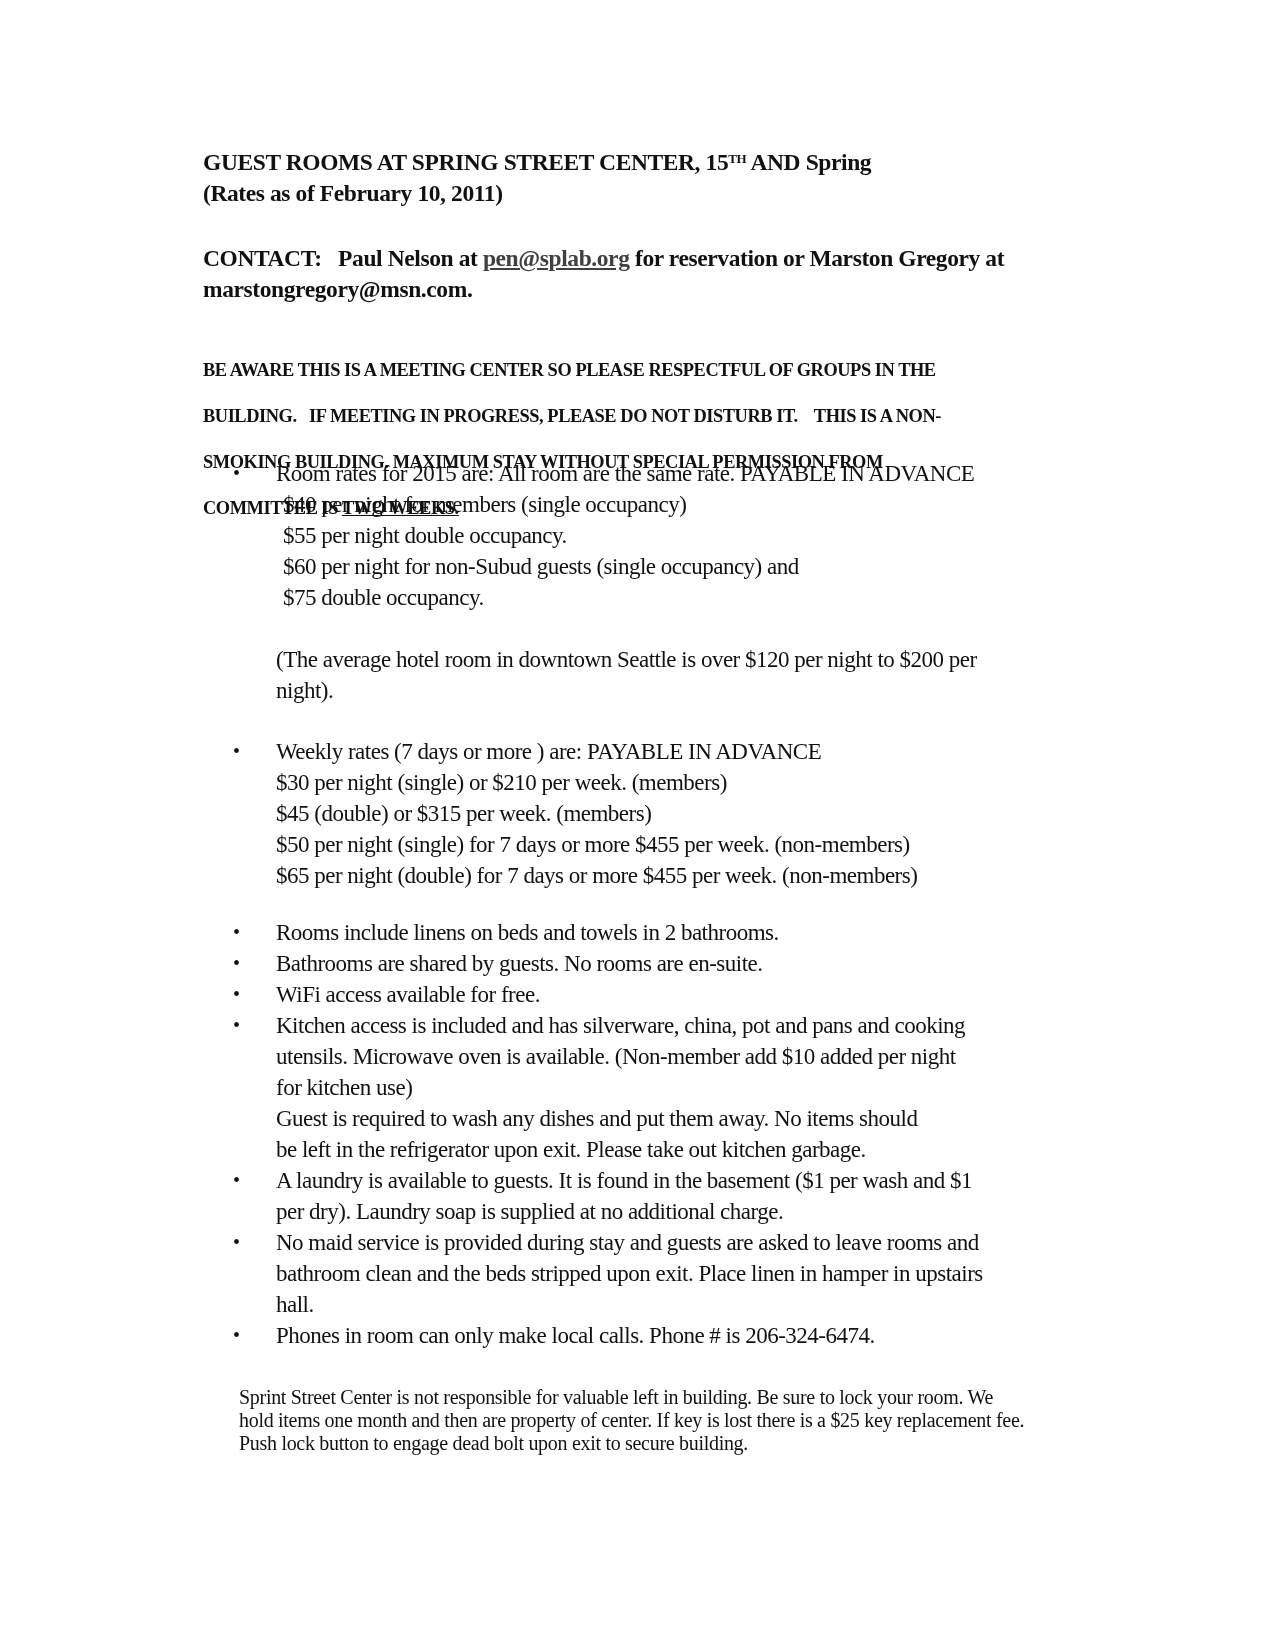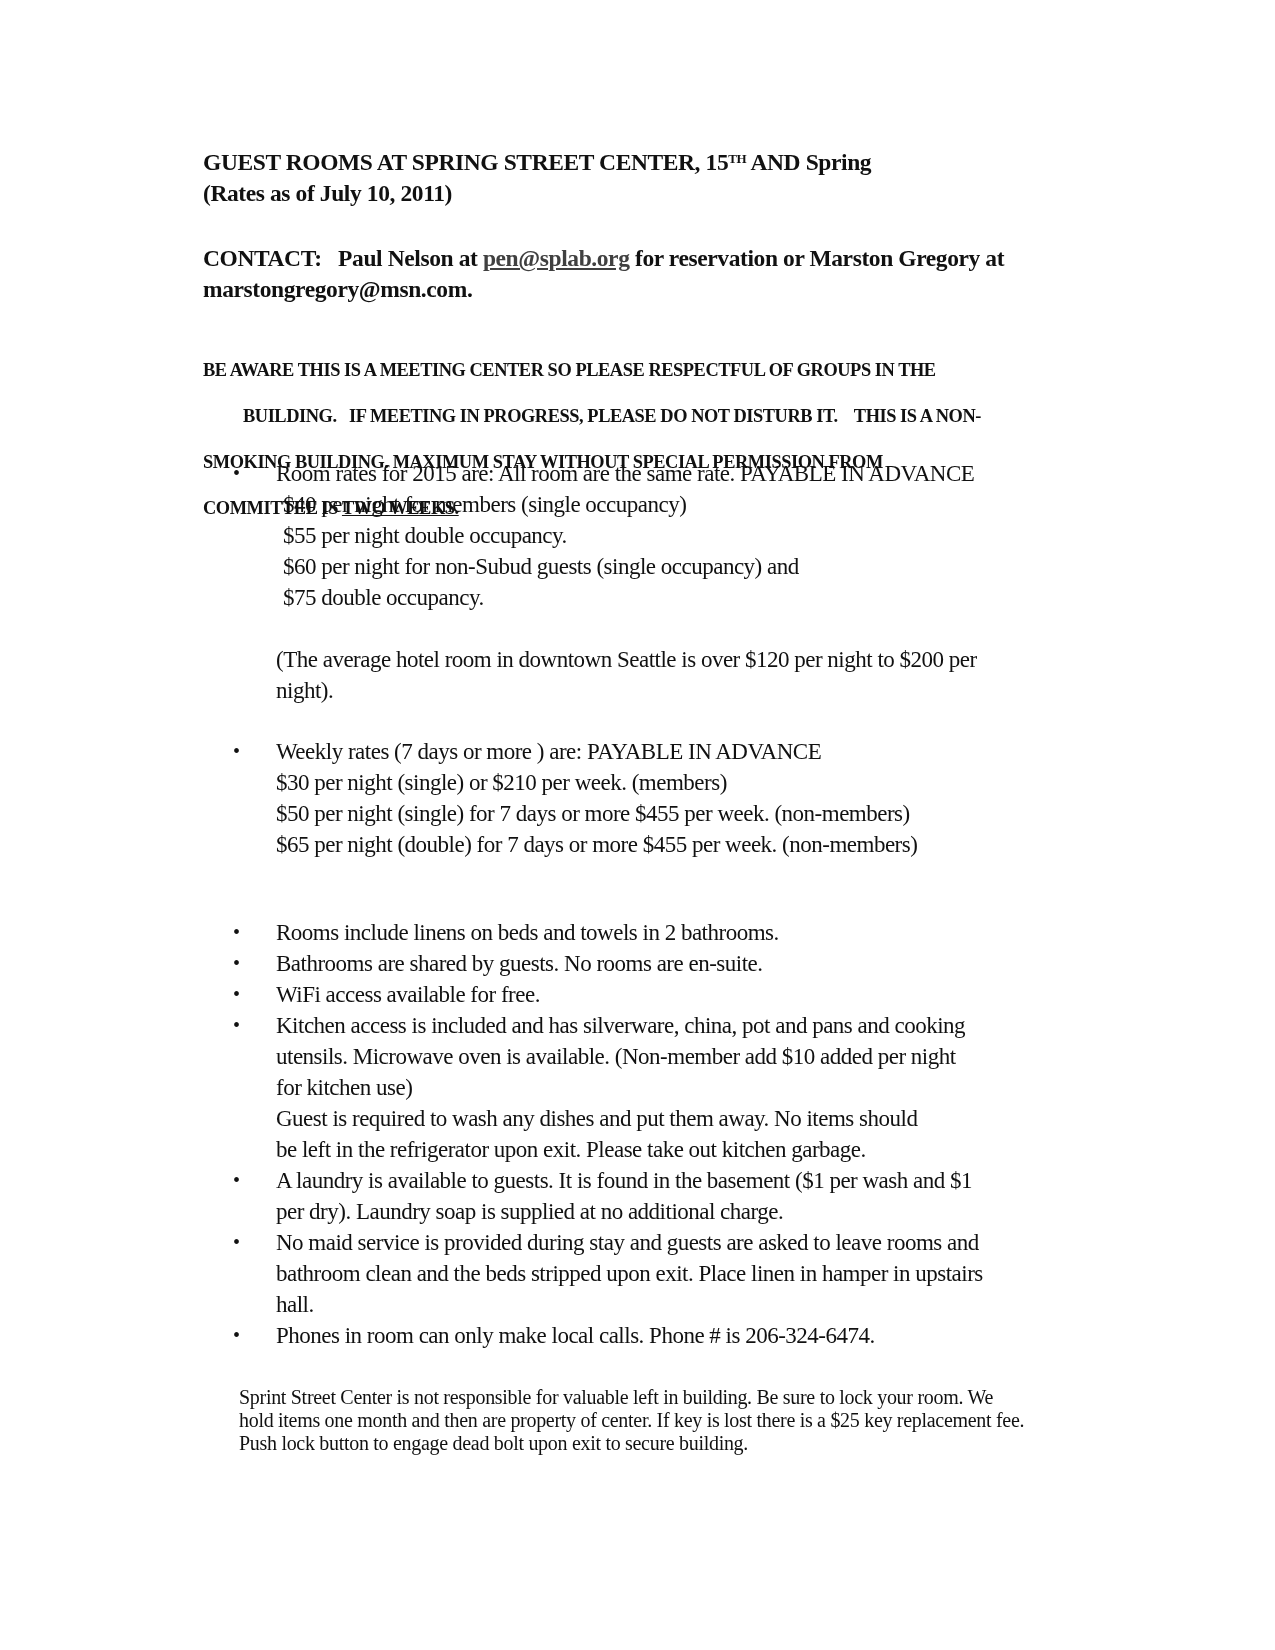--- a/index.html
+++ b/index.html
@@ -49,31 +49,31 @@
       font-size: 20px; line-height: 23px; letter-spacing: -0.3px;
     }
   </style>
 </head>
 <body>
 
 <div class="page">
 
   <div class="title">
     <div><span>GUEST ROOMS AT SPRING STREET CENTER, 15</span><sup>TH</sup><span> AND Spring</span></div>
-    <div>(Rates as of July 10, 2011)</div>
+    <div>(Rates as of February 10, 2011)</div>
   </div>
 
   <div class="contact">
     <div><span>CONTACT:</span>&nbsp;&nbsp;&nbsp;<span>Paul Nelson at </span><a href="#">pen@splab.org</a><span> for reservation or Marston Gregory at</span></div>
     <div>marstongregory@msn.com.</div>
   </div>
 
   <div class="warning">
     <div>BE AWARE THIS IS A MEETING CENTER SO PLEASE RESPECTFUL OF GROUPS IN THE</div>
-    <div style="white-space:pre;margin-left:40px;">BUILDING.   IF MEETING IN PROGRESS, PLEASE DO NOT DISTURB IT.    THIS IS A NON-</div>
+    <div style="white-space:pre;">BUILDING.   IF MEETING IN PROGRESS, PLEASE DO NOT DISTURB IT.    THIS IS A NON-</div>
     <div>SMOKING BUILDING.  MAXIMUM STAY WITHOUT SPECIAL PERMISSION FROM</div>
     <div><span>COMMITTEE IS </span><u>TWO WEEKS.</u></div>
   </div>
 
   <div class="list list1">
     <div class="item">
       <span class="bullet">•</span>
       <span class="line">Room rates for 2015 are:  All room are the same rate. PAYABLE IN ADVANCE</span>
       <span class="line indent1">$40 per night for members (single occupancy)</span>
       <span class="line indent1">$55 per night double occupancy.</span>
@@ -83,20 +83,21 @@
       <span class="line">(The average hotel room in downtown Seattle is over $120 per night to $200 per</span>
       <span class="line">night).</span>
     </div>
   </div>
 
   <div class="list list2">
     <div class="item">
       <span class="bullet">•</span>
       <span class="line">Weekly rates (7 days or more ) are:  PAYABLE IN ADVANCE</span>
       <span class="line">$30 per night (single) or $210 per week. (members)</span>
+      <span class="line">$45 (double) or $315 per week. (members)</span>
       <span class="line">$50 per night (single) for 7 days or more $455 per week.  (non-members)</span>
       <span class="line">$65 per night (double) for 7 days or more $455 per week.  (non-members)</span>
     </div>
   </div>
 
   <div class="list list3">
     <div class="item">
       <span class="bullet">•</span>
       <span class="line">Rooms include linens on beds and towels in 2 bathrooms.</span>
     </div>

